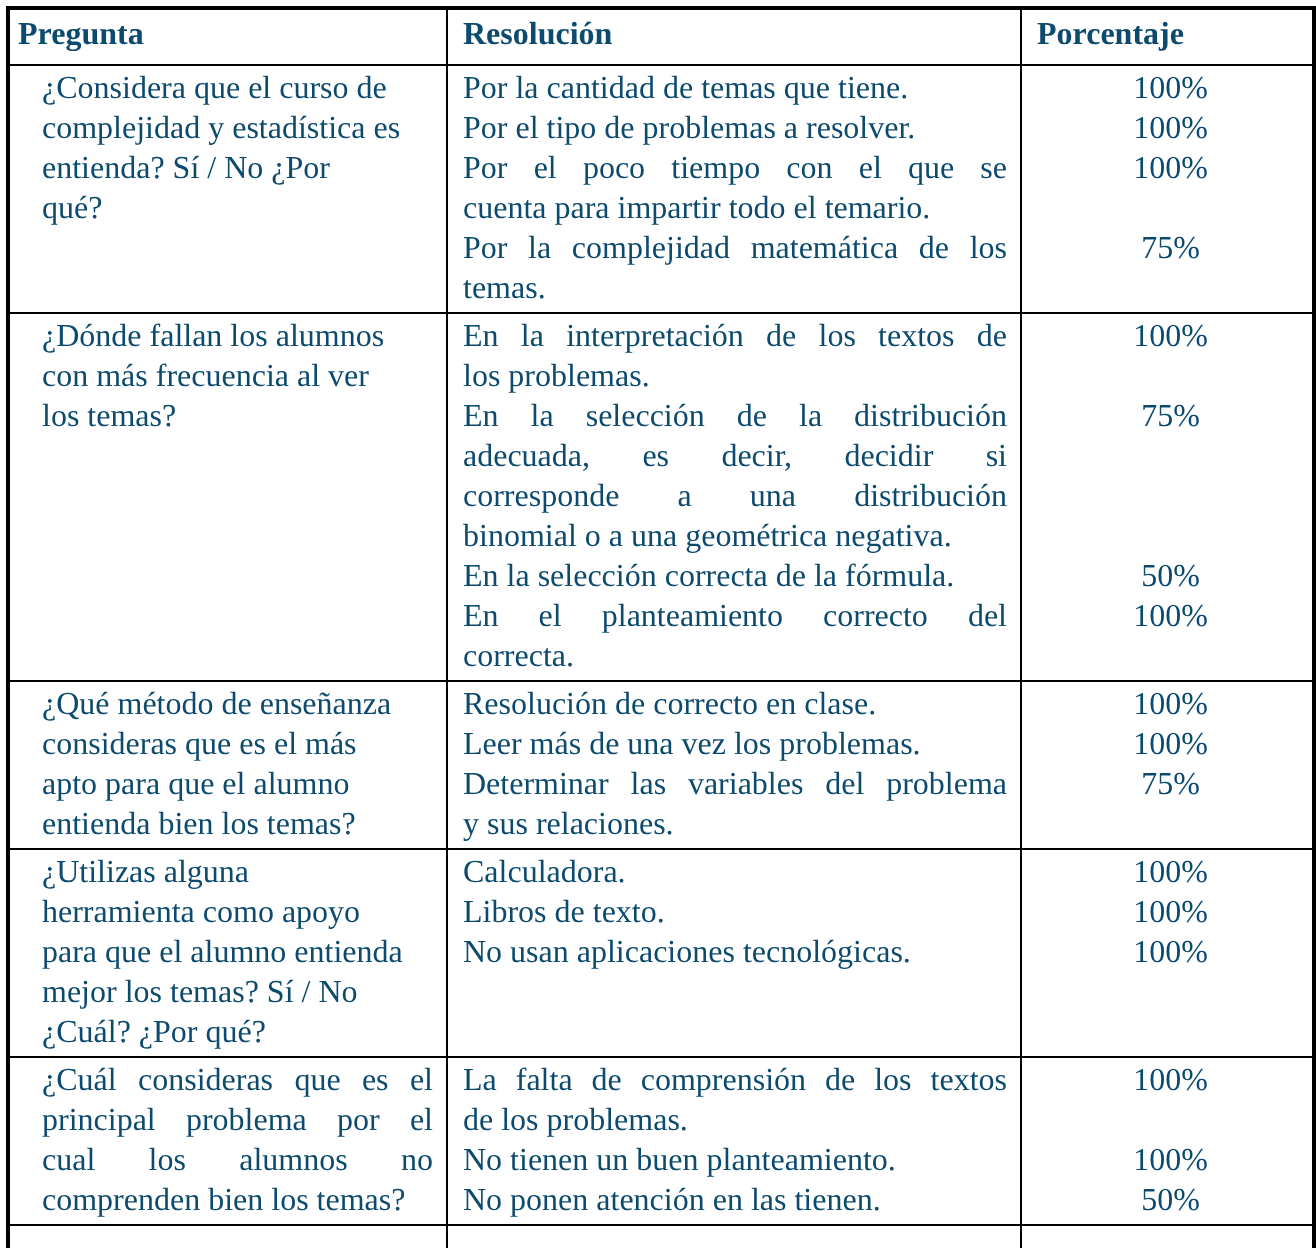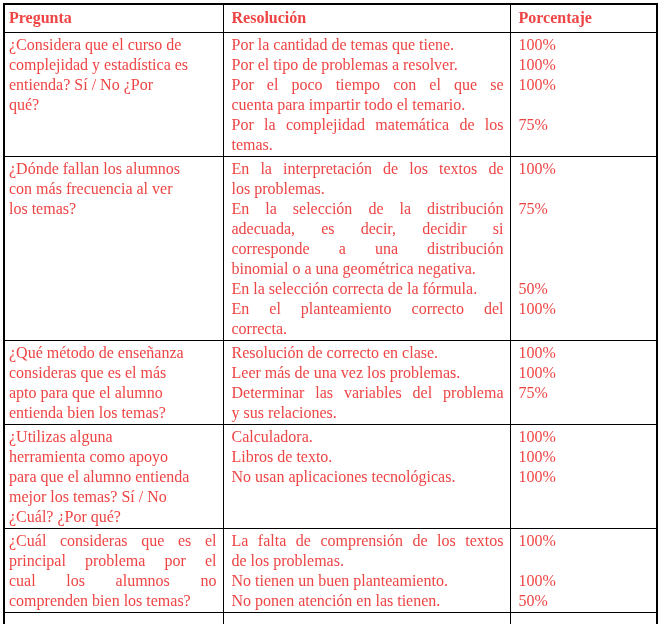--- a/index.html
+++ b/index.html
@@ -11,21 +11,21 @@
     position: relative;
     width: 658px;
     height: 624px;
     background: #ffffff;
     overflow: hidden;
     box-sizing: border-box;
     padding: 3px 0 0 3px;
     font-family: "Liberation Serif", "DejaVu Serif", serif;
     font-size: 16px;
     line-height: 20px;
-    color: #ef4444;
+    color: #0c4a6e;
   }
   table.survey {
     border-collapse: collapse;
     table-layout: fixed;
     width: 653px;
     border: 2px solid #000000;
   }
   table.survey th,
   table.survey td {
     border: 1px solid #000000;
@@ -33,31 +33,31 @@
     box-sizing: border-box;
     overflow: hidden;
   }
   table.survey th {
     text-align: left;
     font-weight: bold;
     padding: 3px 6px 4px 8px;
     height: 28px;
   }
   table.survey th:first-child { padding-left: 4px; }
-  td.q-cell { padding: 2px 6px 1px 4px; }
+  td.q-cell { padding: 2px 6px 1px 16px; }
   td.c-cell { padding: 2px 6px 1px 8px; }
   td.p-cell { padding: 2px 4px 1px 8px; }
   .line { min-height: 20px; }
   
   .just .line:not(:last-child) {
     text-align: justify;
     text-align-last: justify;
   }
   .item { margin: 0; }
-  .pct { overflow: visible; }
+  .pct { overflow: visible; text-align: center; }
   tr.partial-row td { height: 40px; }
 </style>
 </head>
 <body>
 
 <div class="page">
   <table class="survey">
     <colgroup>
       <col style="width:219px">
       <col style="width:287px">

